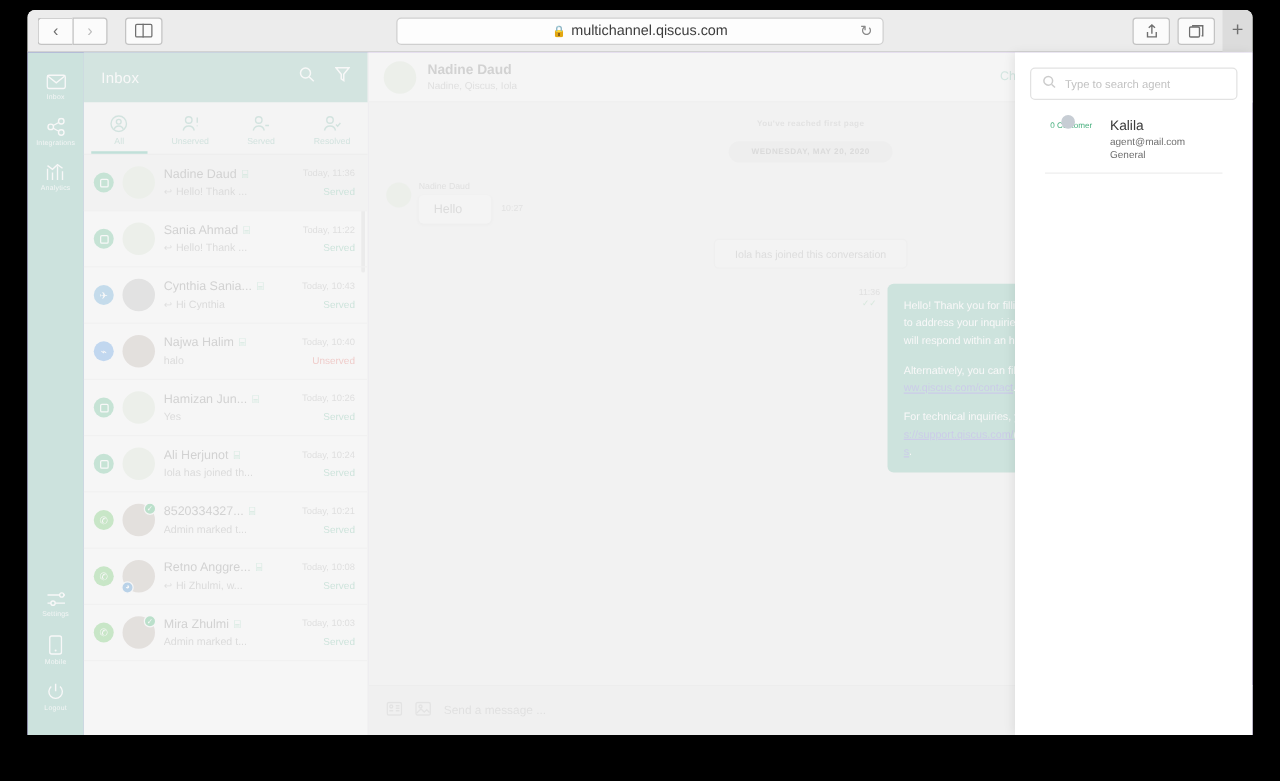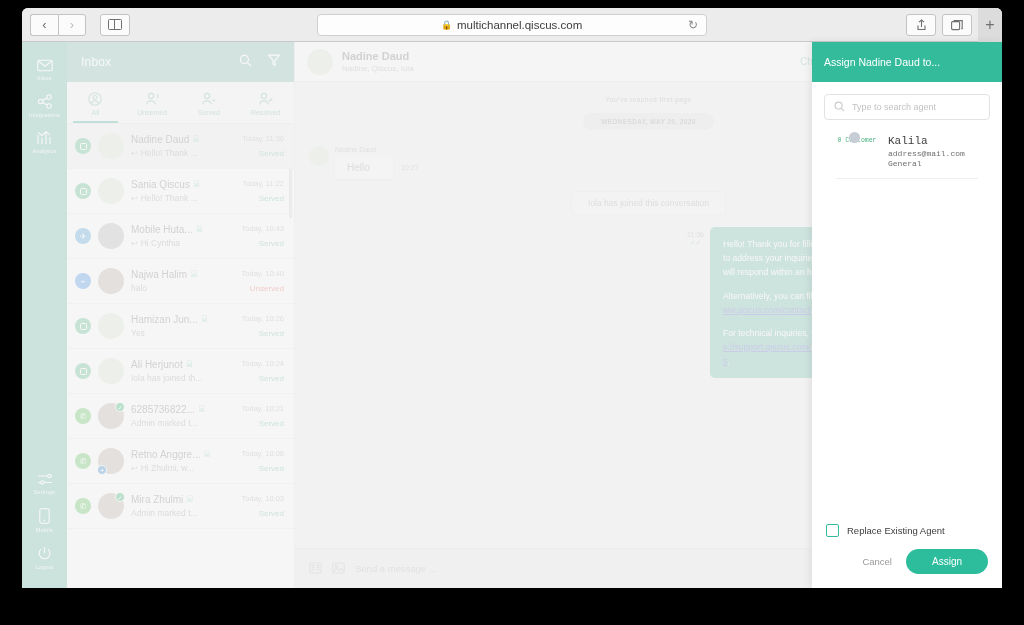--- a/index.html
+++ b/index.html
@@ -242,21 +242,21 @@
     font-size: 10.5px;
   }
   .ap-search-wrap { padding: 12px 12px 8px; }
   .ap-search {
     height: 26px; border: 1px solid #e2e2e2; border-radius: 4px;
     display: flex; align-items: center; gap: 7px; padding: 0 9px;
   }
   .ap-search .ph { font-size: 9px; color: #c2c2c2; }
   .agent-row {
     display: flex; gap: 10px; padding: 6px 12px 10px; align-items: flex-start;
-    border-bottom: 1px solid #eee; margin: 0 12px; padding-left: 0; padding-right: 0; font-family: Liberation Mono, monospace;
+    border-bottom: 1px solid #eee; margin: 0 12px; padding-left: 0; padding-right: 0;
   }
   .agent-av-wrap { width: 42px; text-align: center; flex-shrink: 0; }
   .agent-av { width: 30px; height: 30px; border-radius: 50%; background: #e3f0e6; position: relative; margin: 0 auto; }
   .agent-av .dot {
     position: absolute; right: -3px; top: -2px; width: 11px; height: 11px;
     border-radius: 50%; background: #c7cdd4;
   }
   .agent-cust { font-size: 6.5px; color: #49b07f; margin-top: 3px; white-space: nowrap; }
   .agent-info { padding-top: 1px; }
   .agent-name { font-size: 11px; color: #3c3c3c; }
@@ -472,42 +472,42 @@
 
           <div class="conv">
             <span class="chan qiscus">
                 <span class="chan-inner"></span>
               </span>
             <span class="av">
                 <span class="face"></span>
               </span>
             <span class="conv-main">
               <span class="conv-row1">
-                <span class="conv-name">Sania Qiscus</span>
+                <span class="conv-name">Sania Ahmad</span>
                 <span class="bot-ico">⌸</span>
               </span>
               <span class="conv-msg">
                   <span class="reply-ico">↩</span>
                   <span>Hello! Thank ...</span>
                 </span>
             </span>
             <span class="conv-right">
               <span class="conv-time" style="display:block">Today, 11:22</span>
               <span class="conv-status" style="display:block">Served</span>
             </span>
           </div>
 
           <div class="conv">
             <span class="chan telegram">✈</span>
             <span class="av">
                 <span class="face grey"></span>
               </span>
             <span class="conv-main">
               <span class="conv-row1">
-                <span class="conv-name">Mobile Huta...</span>
+                <span class="conv-name">Cynthia Sania...</span>
                 <span class="bot-ico">⌸</span>
               </span>
               <span class="conv-msg">
                   <span class="reply-ico">↩</span>
                   <span>Hi Cynthia</span>
                 </span>
             </span>
             <span class="conv-right">
               <span class="conv-time" style="display:block">Today, 10:43</span>
               <span class="conv-status" style="display:block">Served</span>
@@ -579,21 +579,21 @@
           </div>
 
           <div class="conv">
             <span class="chan whatsapp">✆</span>
             <span class="av">
                 <span class="face grey2"></span>
                 <span class="badge check">✓</span>
               </span>
             <span class="conv-main">
               <span class="conv-row1">
-                <span class="conv-name">6285736822...</span>
+                <span class="conv-name">8520334327...</span>
                 <span class="bot-ico">⌸</span>
               </span>
               <span class="conv-msg">
                   <span>Admin marked t...</span>
                 </span>
             </span>
             <span class="conv-right">
               <span class="conv-time" style="display:block">Today, 10:21</span>
               <span class="conv-status" style="display:block">Served</span>
             </span>
@@ -724,53 +724,42 @@
             <svg width="14" height="13" viewBox="0 0 14 13" fill="none" stroke="#c9c9c9" stroke-width="1.1">
               <path d="M1 1.2 13 6.5 1 11.8z"></path>
             </svg>
           </span>
         </div>
       </div>
 
       <div class="dim"></div>
 
       <div class="assign-panel">
-        <div class="ap-head">Assign Nadine Daud to...</div>
         <div class="ap-search-wrap">
           <div class="ap-search">
             <span>
               <svg width="11" height="11" viewBox="0 0 11 11" fill="none" stroke="#cccccc" stroke-width="1.2">
                 <circle cx="4.6" cy="4.6" r="3.5"></circle>
                   <path d="M7.2 7.4 10 10"></path>
               </svg>
             </span>
             <span class="ph">Type to search agent</span>
           </div>
         </div>
         <div style="padding:0 12px">
           <div class="agent-row">
             <span class="agent-av-wrap">
               <span class="agent-av"><span class="dot"></span></span>
               <span class="agent-cust" style="display:block">0 Customer</span>
             </span>
             <span class="agent-info">
               <span class="agent-name" style="display:block">Kalila</span>
-              <span class="agent-mail" style="display:block">address@mail.com</span>
+              <span class="agent-mail" style="display:block">agent@mail.com</span>
               <span class="agent-grp" style="display:block">General</span>
             </span>
           </div>
         </div>
         <div class="ap-spacer"></div>
-        <div class="ap-foot">
-          <div class="replace-row">
-            <span class="chkbox"></span>
-            <span class="replace-lbl">Replace Existing Agent</span>
-          </div>
-          <div class="ap-btns">
-            <button class="cancel-btn">Cancel</button>
-            <button class="assign-btn">Assign</button>
-          </div>
-        </div>
       </div>
 
     </div>
   </div>
 </div>
 
 </body></html>

